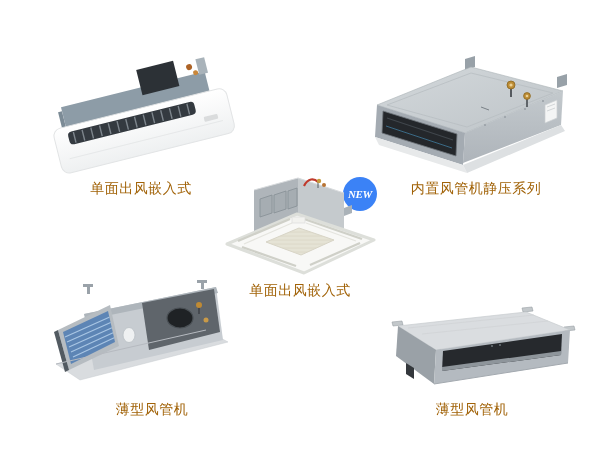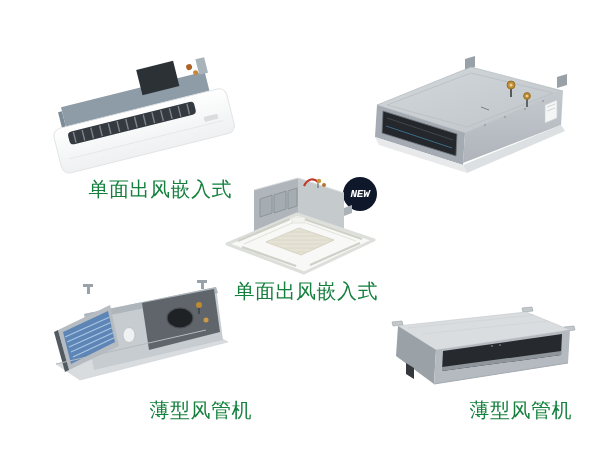--- a/index.html
+++ b/index.html
@@ -6,32 +6,32 @@
   body{
     width:600px;height:450px;position:relative;overflow:hidden;
     background:#ffffff;
     font-family:"Liberation Serif","DejaVu Serif",serif;
   }
   .canvas{position:absolute;inset:0;width:600px;height:450px;}
   .product{position:absolute;}
   .product svg{position:absolute;left:0;top:0;overflow:visible;display:block;}
   .caption{
     position:absolute;
-    font-size:20px;line-height:20px;
-    color:#15803d;
-    text-align:right;
+    font-size:14px;line-height:20px;
+    color:#a16207;
+    text-align:center;
     letter-spacing:0.5px;
     white-space:nowrap;
   }
   .badge-new{
     position:absolute;left:343px;top:177px;width:34px;height:34px;
     border-radius:50%;
-    background:#0f172a;
+    background:#3b82f6;
     color:#ffffff;
-    font-family:Liberation Mono, monospace;
+    font-family:Liberation Serif, serif;
     font-style:italic;font-weight:bold;font-size:11px;
     display:flex;align-items:center;justify-content:center;
     letter-spacing:-0.3px;
   }
   
   #p1{left:50px;top:62px;width:185px;height:112px;}
   #p2{left:363px;top:55px;width:214px;height:115px;}
   #p3{left:222px;top:168px;width:158px;height:112px;}
   #p4{left:50px;top:280px;width:192px;height:110px;}
   #p5{left:372px;top:306px;width:206px;height:92px;}
@@ -103,20 +103,21 @@
       <polygon points="100,110 198,70 202,76 104,118" fill="#dde0e2"></polygon>
       <line x1="148" y1="30" x2="148" y2="42" stroke="#555a5f" stroke-width="2"></line>
       <circle cx="148" cy="30" r="4" fill="#bd8c34" stroke="#8a661f" stroke-width="0.8"></circle>
       <circle cx="148" cy="30" r="1.6" fill="#ecd193"></circle>
       <line x1="164" y1="41" x2="164" y2="52" stroke="#555a5f" stroke-width="1.8"></line>
       <circle cx="164" cy="41" r="3.4" fill="#bd8c34" stroke="#8a661f" stroke-width="0.8"></circle>
       <circle cx="164" cy="41" r="1.3" fill="#ecd193"></circle>
       <line x1="118" y1="52" x2="126" y2="55" stroke="#7a8187" stroke-width="1"></line>
     </svg>
   </div>
+  <div class="caption" id="cap2">内置风管机静压系列</div>
   <div class="badge-new">NEW</div>
 
   <div class="product" id="p3">
     <svg width="158" height="112" viewBox="0 0 158 112">
       <defs>
         <clipPath id="grilleClip">
             <polygon points="44,74 77,60 112,72 79,87"></polygon>
           </clipPath>
       </defs>
       <polygon points="32,22 76,10 76,52 32,68" fill="#afb5ba"></polygon>

